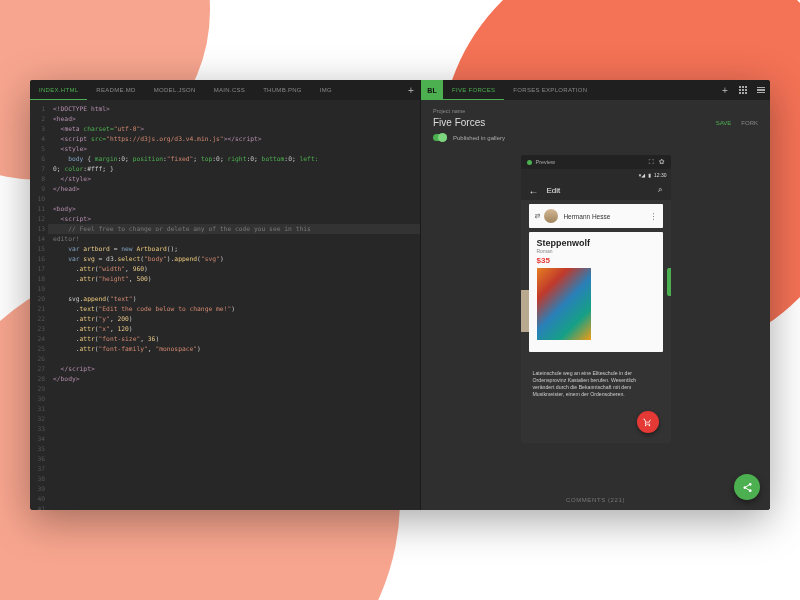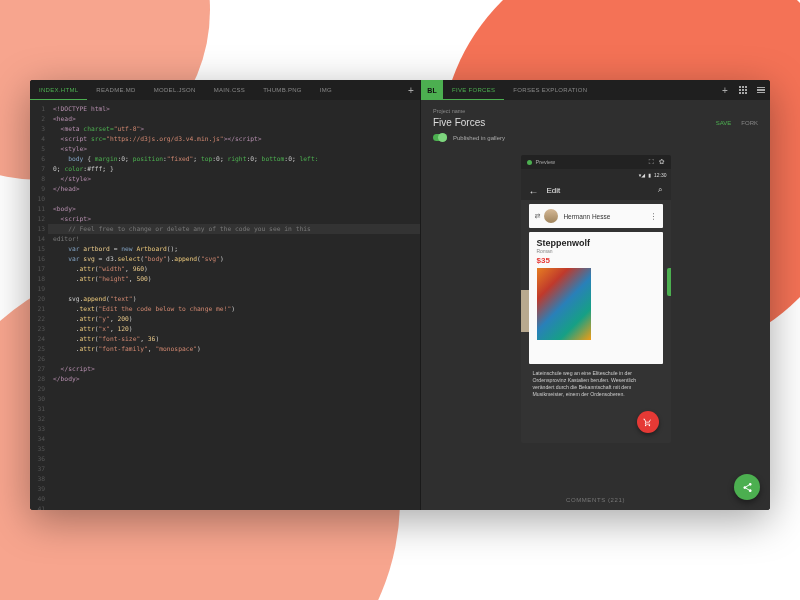--- a/index.html
+++ b/index.html
@@ -75,21 +75,21 @@
 .app-bar-spacer { flex: 1; }
 .search-icon { font-size: 8px; }
 
 .card-area { position: relative; flex: 1; background: #333; }
 .author-card { position: absolute; top: 4px; left: 8px; right: 8px; background: #fafafa; border-radius: 1px; padding: 5px; display: flex; align-items: center; gap: 5px; }
 .sort-icn { font-size: 7px; color: #666; transform: rotate(90deg); }
 .avatar { width: 14px; height: 14px; border-radius: 50%; background: linear-gradient(#d4b896, #a0845c); }
 .author-name { font-size: 6.5px; color: #333; font-weight: 500; flex: 1; }
 .more-v { font-size: 8px; color: #666; }
 
-.book-card { position: absolute; top: 32px; left: 8px; right: 8px; background: #fafafa; border-radius: 1px; padding: 6px 8px 24px; }
+.book-card { position: absolute; top: 32px; left: 8px; right: 8px; background: #fafafa; border-radius: 1px; padding: 6px 8px 12px; }
 .book-title { font-size: 9px; font-weight: 700; color: #222; }
 .book-sub { font-size: 5px; color: #888; }
 .book-price { font-size: 8px; font-weight: 700; color: #e53935; margin-top: 2px; }
 .book-cover { margin-top: 3px; width: 54px; height: 72px; background: linear-gradient(135deg, #e67e22 0%, #c0392b 25%, #2980b9 50%, #16a085 75%, #f39c12 100%); }
 .green-tab1 { position: absolute; right: -2px; top: 68px; width: 6px; height: 28px; background: #4caf50; border-radius: 2px 0 0 2px; }
 .beige-tab { position: absolute; left: 0; top: 90px; width: 8px; height: 42px; background: #b8a98f; }
 
 .desc-text { position: absolute; top: 170px; left: 12px; right: 12px; font-size: 5.2px; line-height: 7px; color: #ccc; }
 
 .fab-cart { position: absolute; bottom: 10px; right: 12px; width: 22px; height: 22px; background: #e53935; border-radius: 50%; display: flex; align-items: center; justify-content: center; color: #fff; font-size: 8px; box-shadow: 0 2px 4px rgba(0,0,0,0.4); cursor: pointer; }

